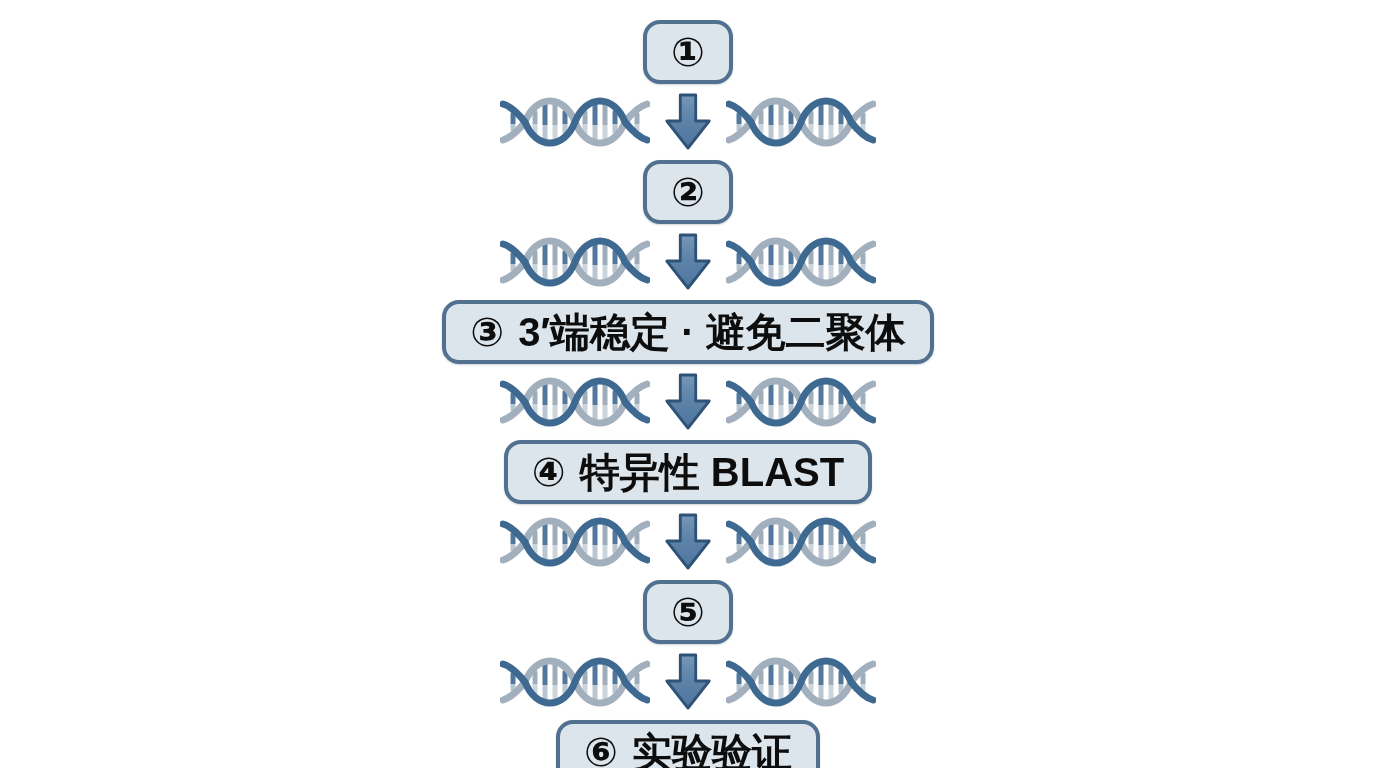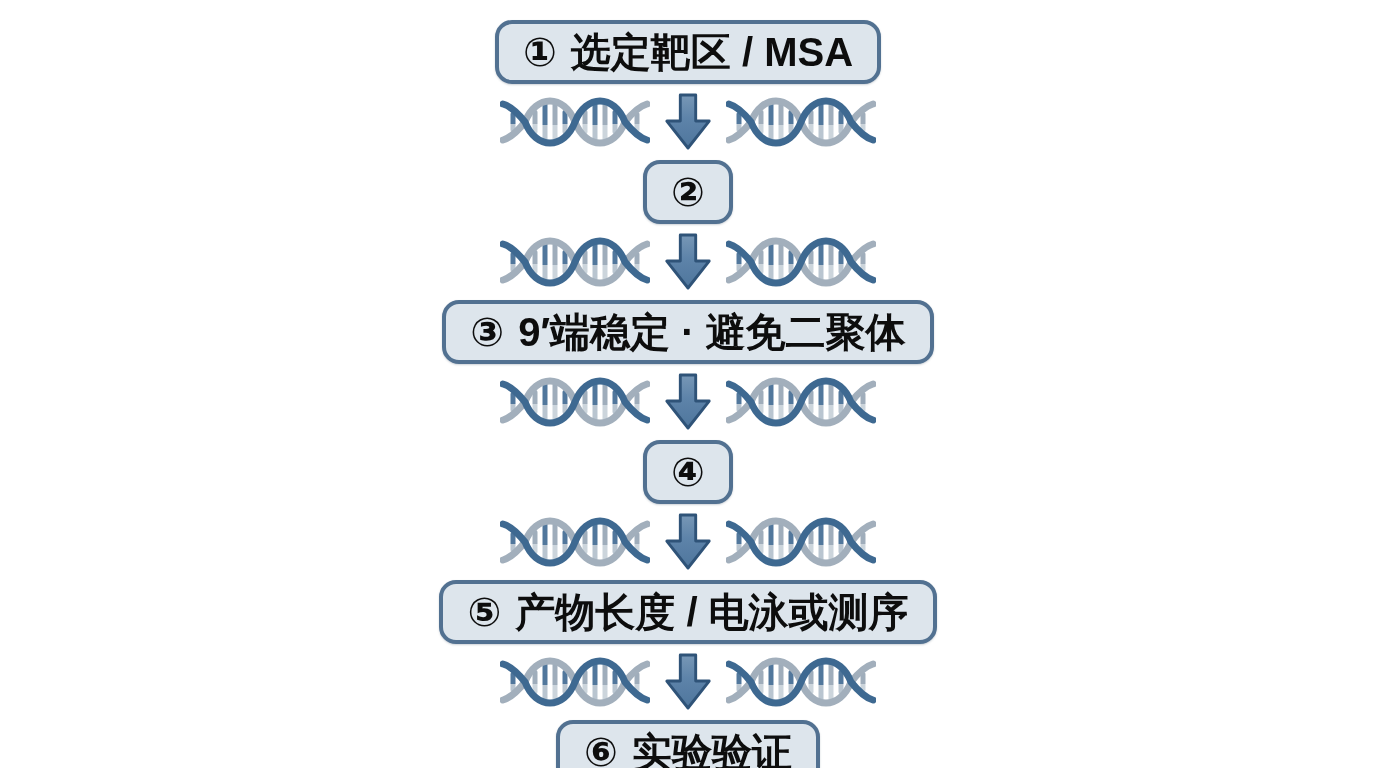--- a/index.html
+++ b/index.html
@@ -92,21 +92,20 @@
     <symbol id="arrow-symbol" viewBox="0 0 54 62">
       <polygon points="19,3 35,3 35,30 49,30 27,58 5,30 19,30" fill="url(#arrow-grad)" stroke="#2f5378" stroke-width="3" stroke-linejoin="round"></polygon>
     </symbol>
   </defs>
 </svg>
 
 <div class="canvas">
 
   <div class="step">
     <span class="num">①</span>
-    <span class="label">选定靶区 / MSA</span>
   </div>
 
   <div class="connector">
     <svg class="dna">
         <use href="#dna-symbol"></use>
       </svg>
     <svg class="arrow">
         <use href="#arrow-symbol"></use>
       </svg>
     <svg class="dna">
@@ -125,54 +124,54 @@
     <svg class="arrow">
         <use href="#arrow-symbol"></use>
       </svg>
     <svg class="dna">
         <use href="#dna-symbol"></use>
       </svg>
   </div>
 
   <div class="step">
     <span class="num">③</span>
-    <span class="label">9′端稳定 · 避免二聚体</span>
+    <span class="label">3′端稳定 · 避免二聚体</span>
   </div>
 
   <div class="connector">
     <svg class="dna">
         <use href="#dna-symbol"></use>
       </svg>
     <svg class="arrow">
         <use href="#arrow-symbol"></use>
       </svg>
     <svg class="dna">
         <use href="#dna-symbol"></use>
       </svg>
   </div>
 
   <div class="step">
     <span class="num">④</span>
+    <span class="label">特异性 BLAST</span>
   </div>
 
   <div class="connector">
     <svg class="dna">
         <use href="#dna-symbol"></use>
       </svg>
     <svg class="arrow">
         <use href="#arrow-symbol"></use>
       </svg>
     <svg class="dna">
         <use href="#dna-symbol"></use>
       </svg>
   </div>
 
   <div class="step">
     <span class="num">⑤</span>
-    <span class="label">产物长度 / 电泳或测序</span>
   </div>
 
   <div class="connector">
     <svg class="dna">
         <use href="#dna-symbol"></use>
       </svg>
     <svg class="arrow">
         <use href="#arrow-symbol"></use>
       </svg>
     <svg class="dna">

